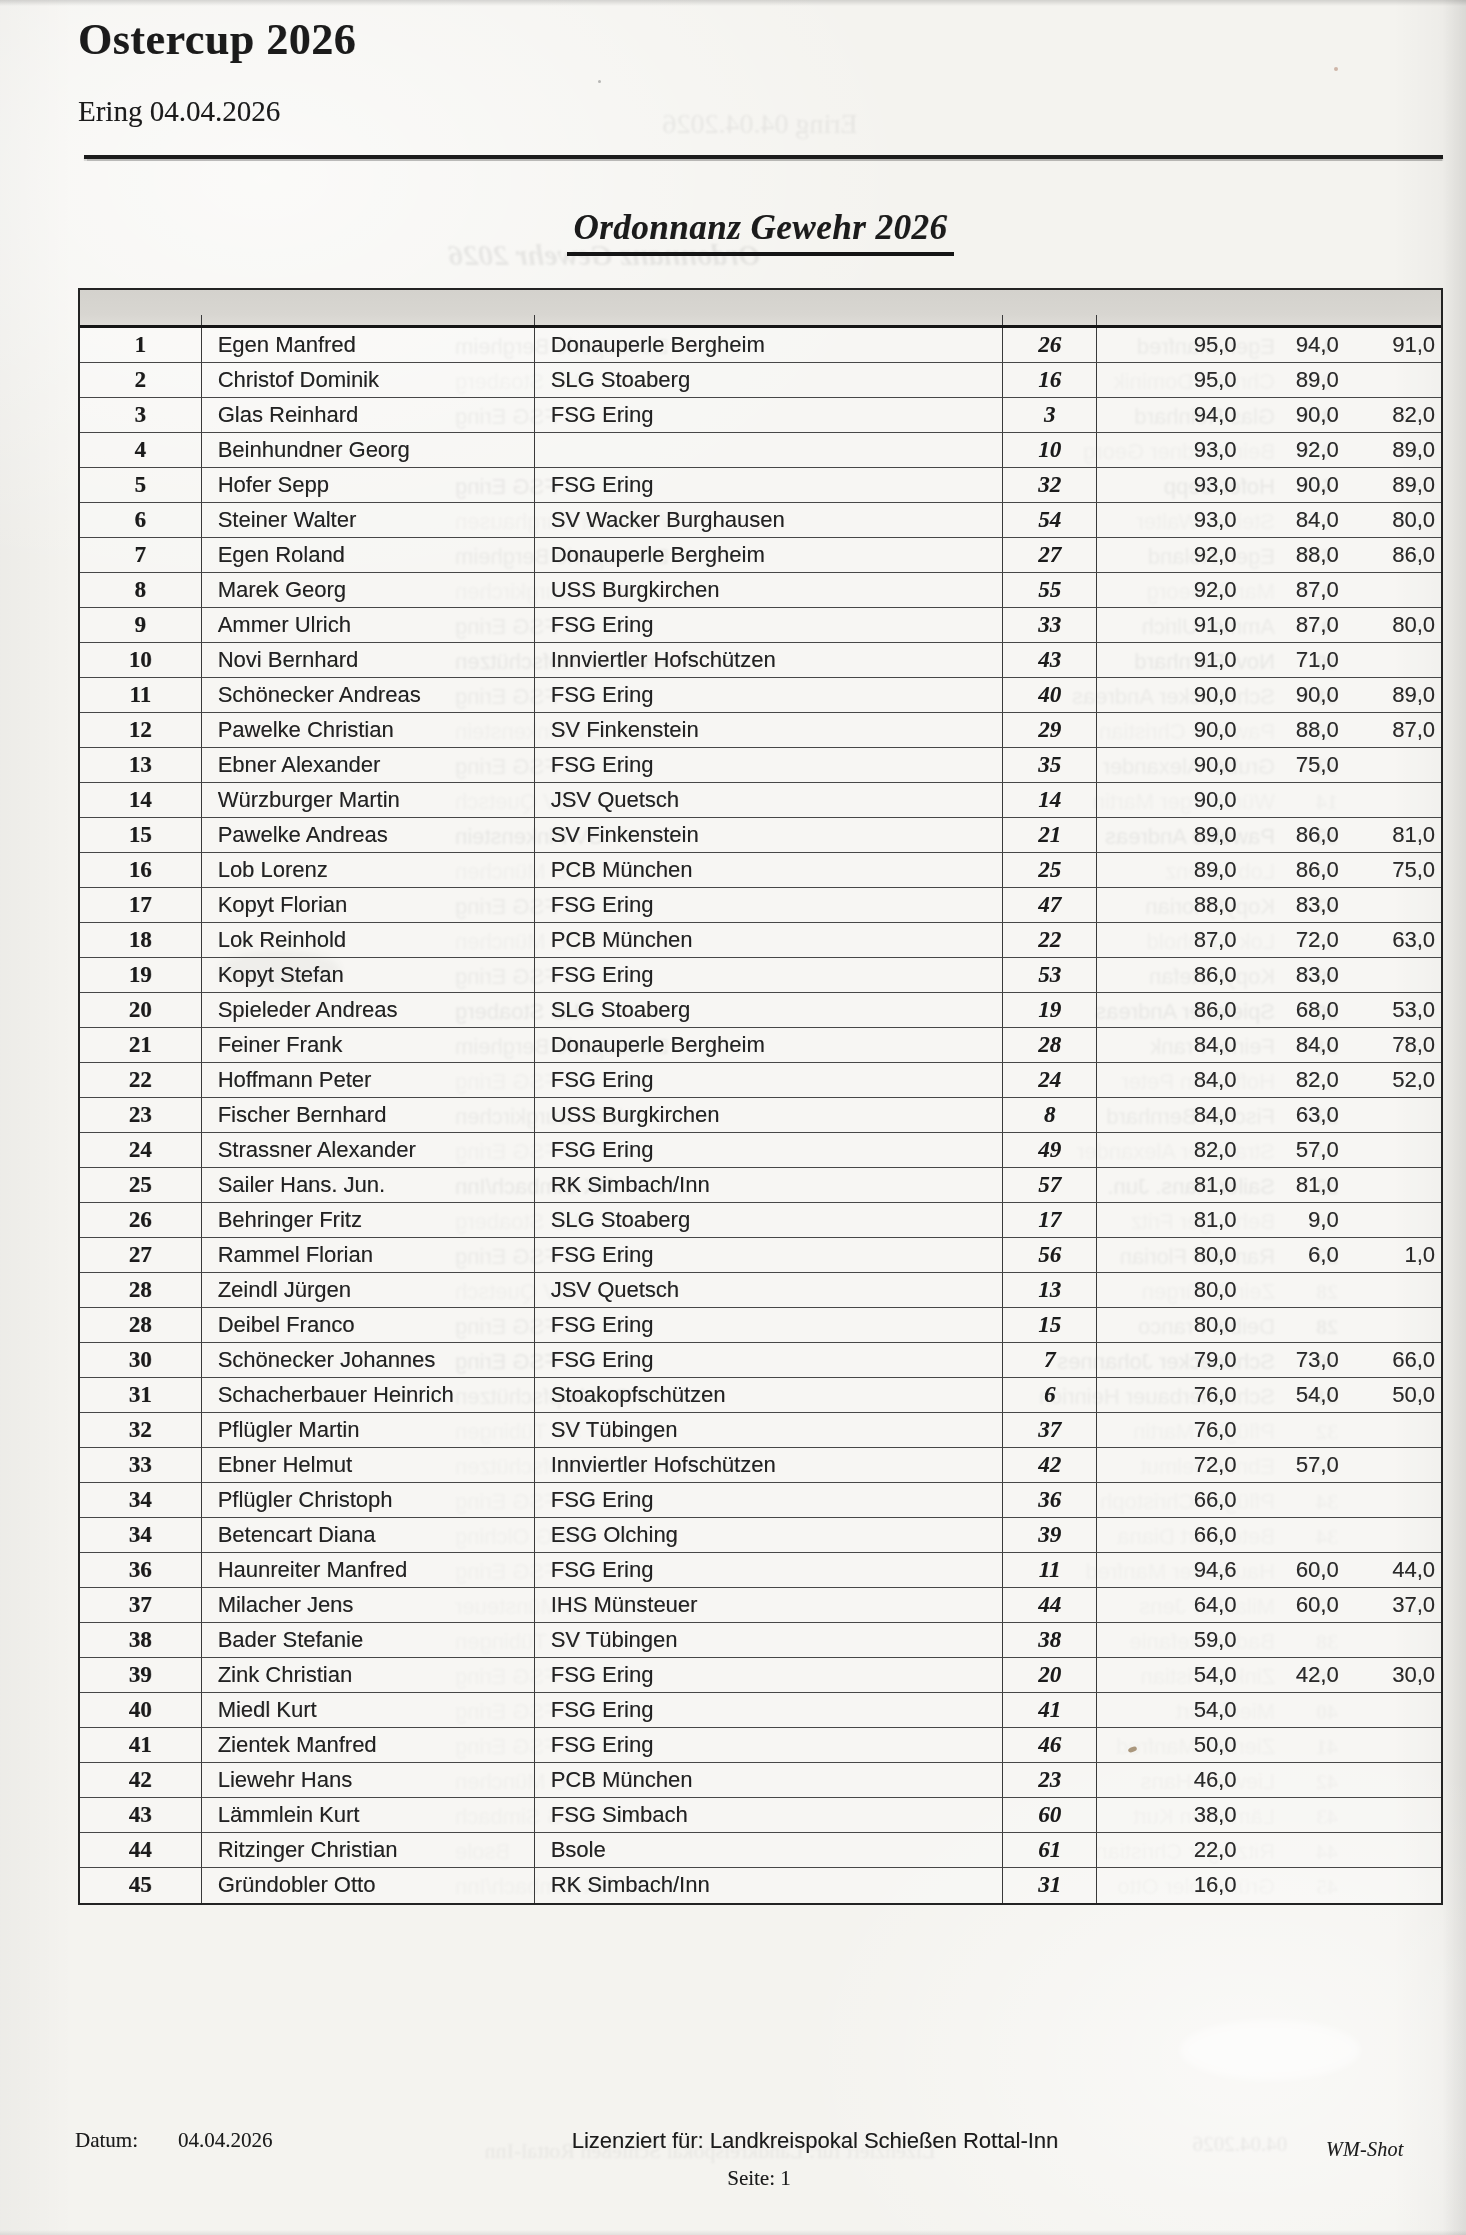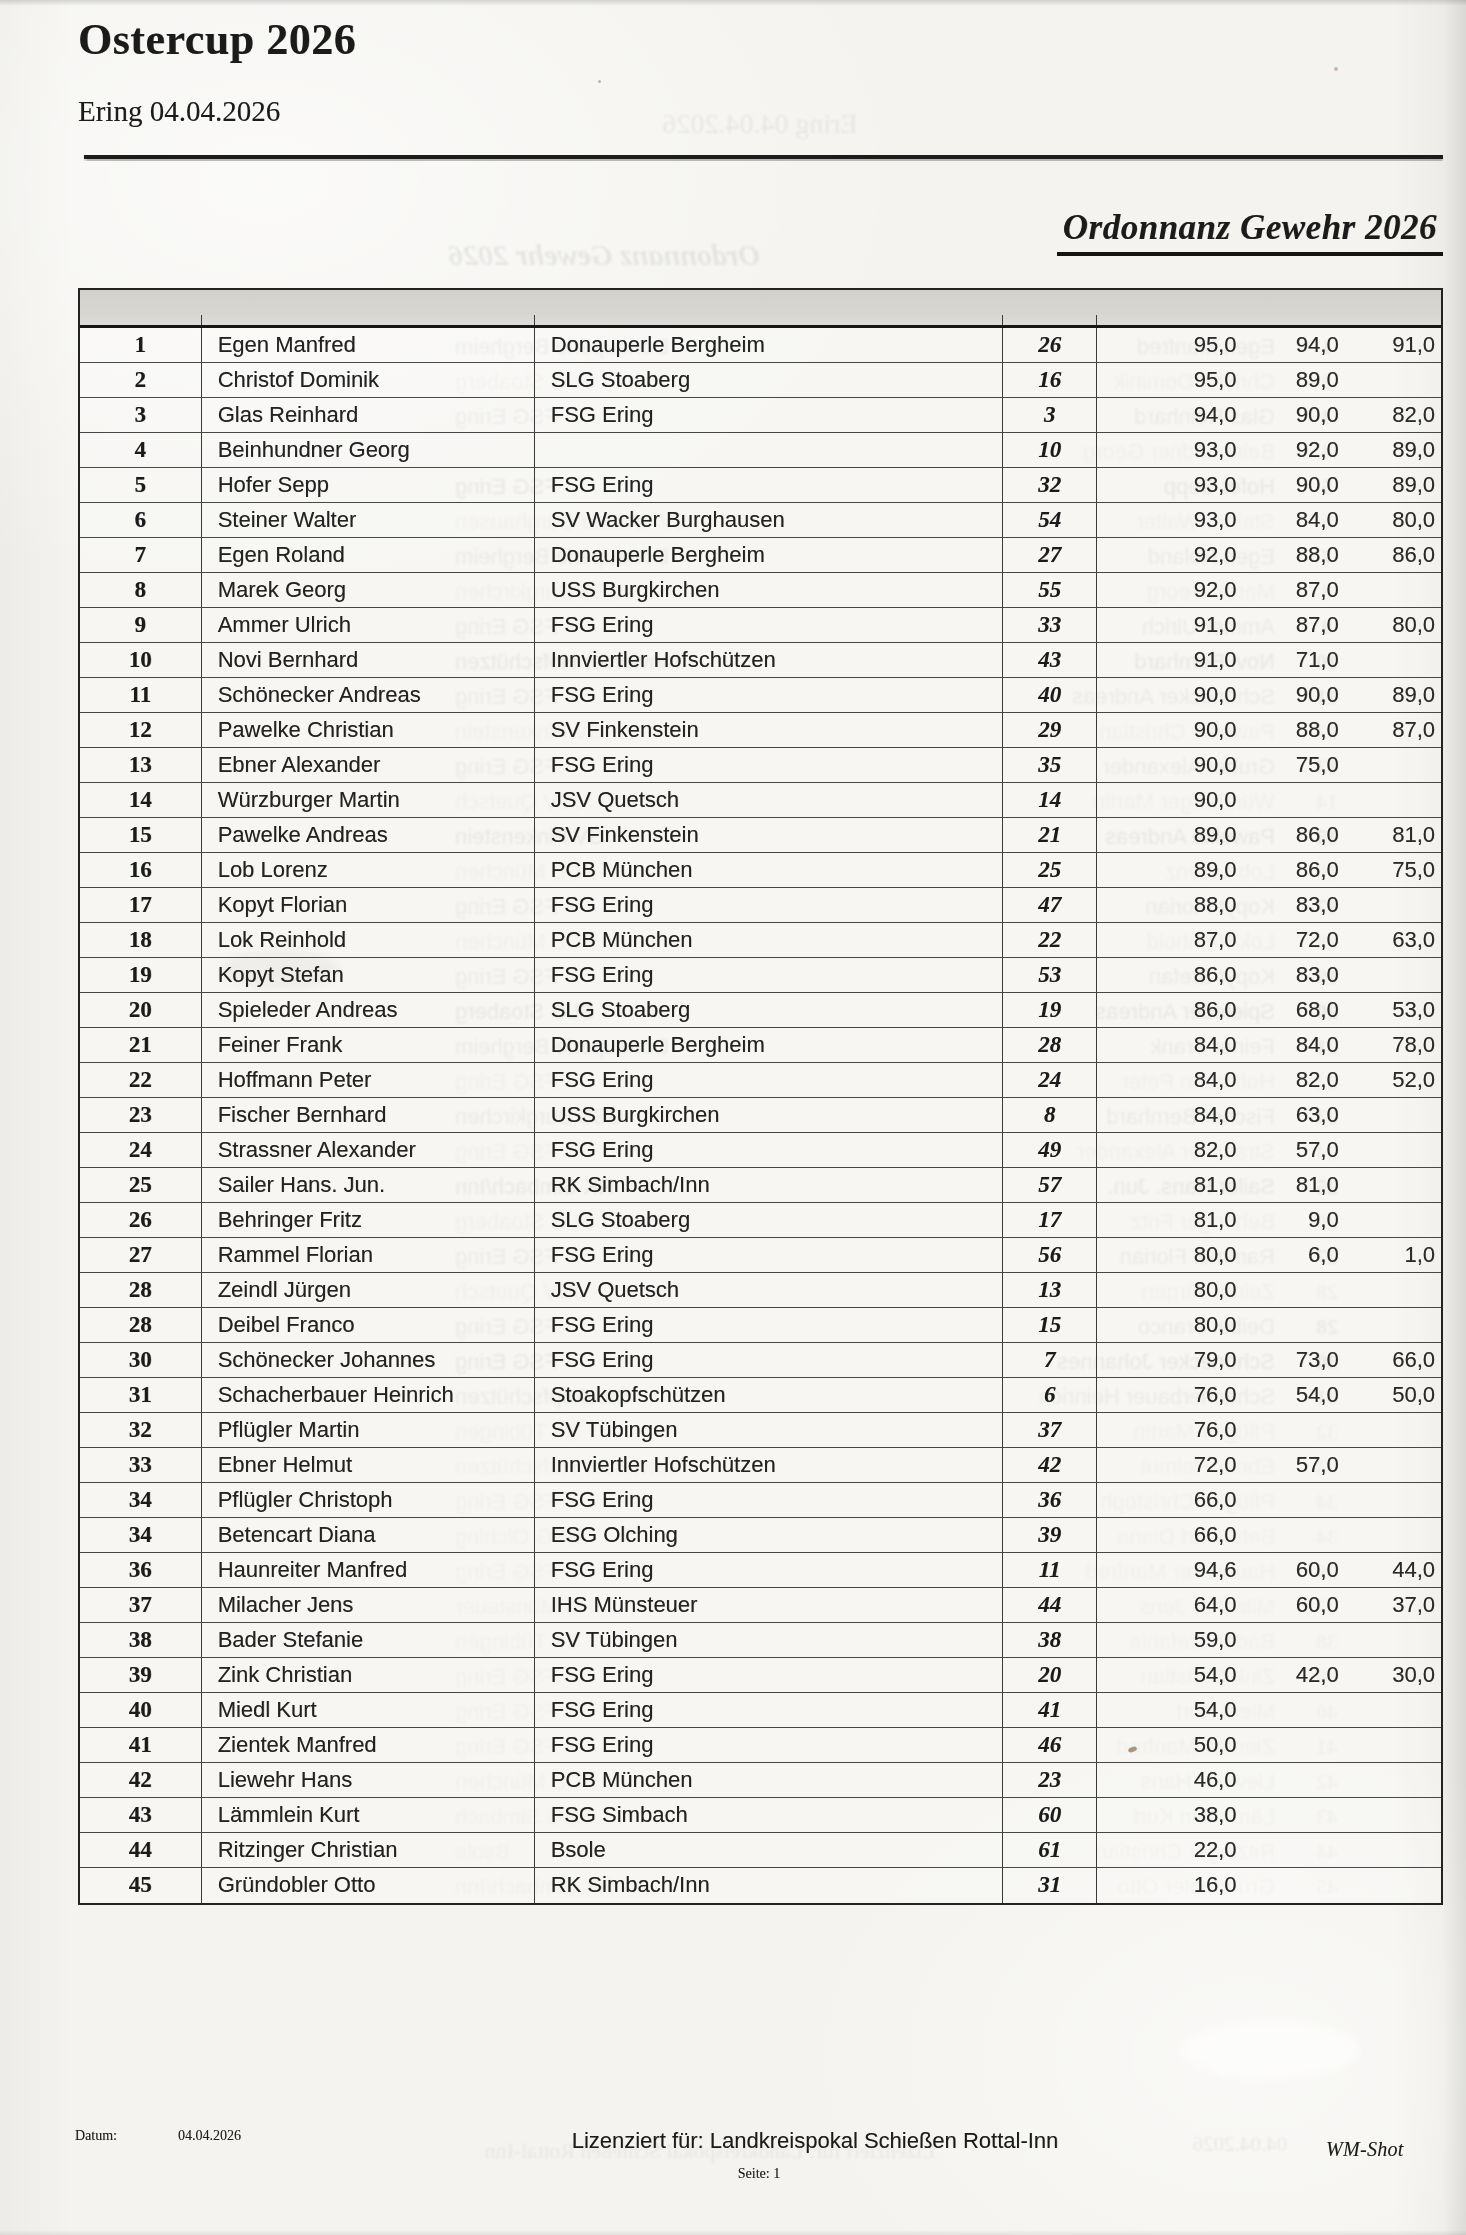--- a/index.html
+++ b/index.html
@@ -26,21 +26,21 @@
   .speck.s2{left:1334px;top:67px;width:4px;height:4px;background:rgba(180,140,120,.6);}
   .speck.s3{left:598px;top:80px;width:3px;height:3px;background:rgba(120,120,120,.5);}
 
   
   .doc-header{position:absolute;left:78px;top:0;width:1365px;text-align:left;}
   .title{margin:0;padding-top:14px;font-size:44px;font-weight:bold;letter-spacing:.5px;
          text-shadow:.4px .4px .6px rgba(0,0,0,.35);}
   .subtitle{margin-top:30px;font-size:29px;text-shadow:.3px .3px .5px rgba(0,0,0,.3);}
   .rule{position:absolute;left:84px;top:155px;width:1359px;height:3.5px;background:#1c1c1c;
         box-shadow:0 1.5px 1px rgba(0,0,0,.25);}
-  .section-wrap{position:absolute;left:78px;top:208px;width:1365px;text-align:right;}
+  .section-wrap{position:absolute;left:78px;top:208px;width:1365px;text-align:center;}
   .section-title{display:inline-block;font-size:35px;font-weight:bold;font-style:italic;
         padding:0 6px 4px 6px;border-bottom:4.5px solid #141414;letter-spacing:.5px;
         text-shadow:.4px .4px .6px rgba(0,0,0,.35);}
 
   
   .ghost{position:absolute;transform:scaleX(-1);color:var(--ghost);filter:blur(1.2px);pointer-events:none;}
   .ghost-subtitle{left:520px;top:108px;width:480px;text-align:center;font-size:28px;opacity:.10;}
   .ghost-section{left:330px;top:238px;width:430px;font-size:30px;font-weight:bold;font-style:italic;opacity:.12;}
   .ghost-license{left:260px;top:2138px;width:900px;text-align:center;font-size:22px;opacity:.09;}
   .ghost-datum{left:1100px;top:2132px;width:280px;text-align:center;font-size:21px;opacity:.11;}
@@ -77,21 +77,21 @@
   .hcell.c-erg{padding-left:46px;display:block;}
   .row .c{font-size:22px;line-height:34px;}
   .row .c-platz,.row .c-nr{font-weight:bold;font-size:23px;text-shadow:.4px .4px .5px rgba(0,0,0,.4);}
   .row .c-name,.row .c-club{font-family:"Liberation Sans",sans-serif;color:#222;
         text-shadow:.3px .3px .4px rgba(0,0,0,.35);}
   .res{display:inline-block;text-align:right;font-family:"Liberation Sans",sans-serif;
        color:var(--result-ink);padding-right:6px;text-shadow:.3px .3px .4px rgba(0,0,0,.35);}
   .res.r1{width:142px;} .res.r2{width:98px;} .res.r3{width:92px;}
 
   
-  .footer-text{position:absolute;font-size:14px;text-shadow:.3px .3px .4px rgba(0,0,0,.3);}
+  .footer-text{position:absolute;font-size:21px;text-shadow:.3px .3px .4px rgba(0,0,0,.3);}
   .datum-label{left:75px;top:2128px;}
   .datum-value{left:178px;top:2128px;}
   .license{left:165px;top:2128px;width:1300px;text-align:center;font-family:"Liberation Sans",sans-serif;font-size:22px;}
   .seite{left:145px;top:2166px;width:1228px;text-align:center;}
   .wmshot{left:1326px;top:2138px;font-style:italic;font-size:20px;letter-spacing:.3px;}
 </style>
 </head>
 <body>
 
 <div class="page">

